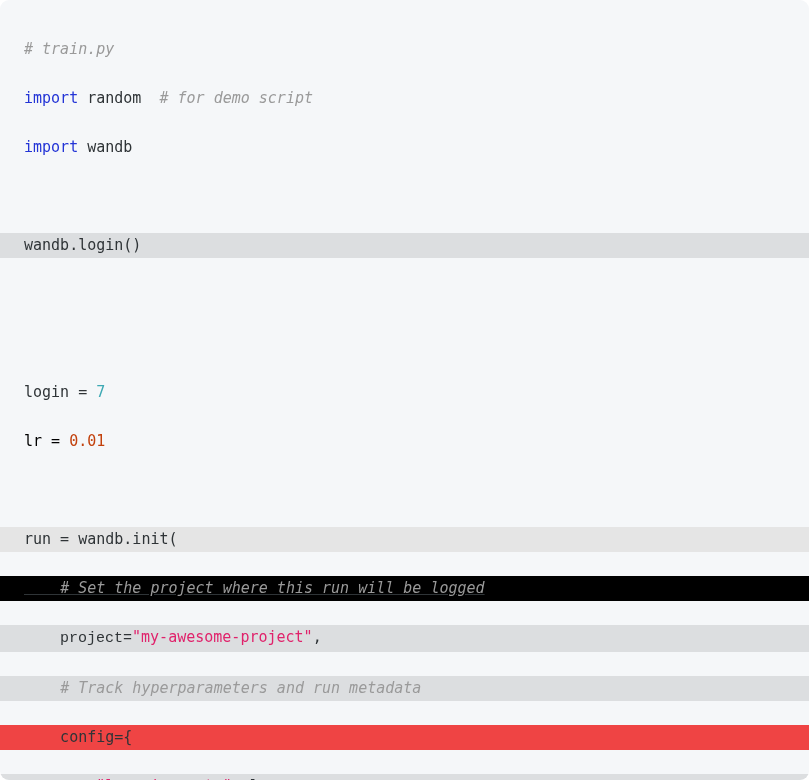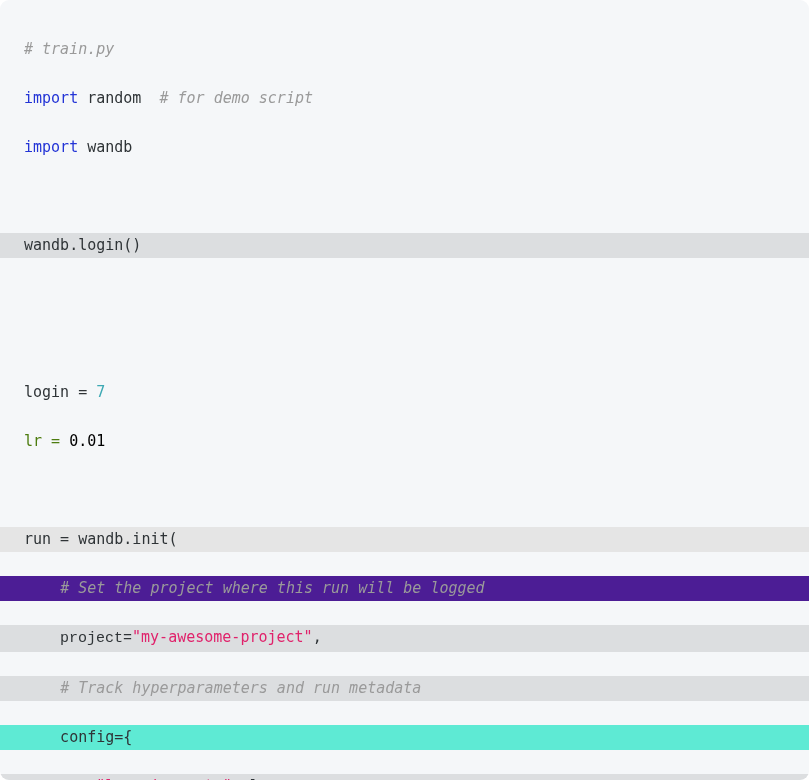--- a/index.html
+++ b/index.html
@@ -58,27 +58,27 @@
 
 <div id="code-card" style="background: rgb(245, 247, 249); border-radius: 9px;">
   <pre class="code-lines"><code id="code-root"><span class="line"><span class="c" style="color: rgb(154, 154, 154);"># train.py</span></span>
 <span class="line"><span class="k" style="color: rgb(35, 52, 214);">import</span><span class="p" style="color: rgb(47, 52, 55);"> random  </span><span class="c" style="color: rgb(154, 154, 154);"># for demo script</span></span>
 <span class="line"><span class="k" style="color: rgb(35, 52, 214);">import</span><span class="p" style="color: rgb(47, 52, 55);"> wandb</span></span>
 <span class="line">&nbsp;</span>
 <span class="line hl" style="background: rgb(220, 222, 224);"><span class="p" style="color: rgb(47, 52, 55);">wandb.login()</span></span>
 <span class="line">&nbsp;</span>
 <span class="line">&nbsp;</span>
 <span class="line"><span class="p" style="color: rgb(47, 52, 55);">login = </span><span class="n" style="color: rgb(61, 169, 180);">7</span></span>
-<span class="line"><span class="p" style="color: #4d7c0f;">lr = </span><span class="n" style="color: #000000;">0.01</span></span>
+<span class="line"><span class="p" style="color: #000000;">lr = </span><span class="n" style="color: #c2410c;">0.01</span></span>
 <span class="line">&nbsp;</span>
 <span class="line hl" style="background: #e5e5e5;"><span class="p" style="color: rgb(47, 52, 55);">run = wandb.init(</span></span>
-<span class="line hl" style="background: #4c1d95;"><span class="p" style="color: rgb(47, 52, 55);">    </span><span class="c" style="color: rgb(154, 154, 154);"># Set the project where this run will be logged</span></span>
+<span class="line hl" style="background: #000000; text-decoration: underline;"><span class="p" style="color: rgb(47, 52, 55);">    </span><span class="c" style="color: rgb(154, 154, 154);"># Set the project where this run will be logged</span></span>
 <span class="line hl" style="background: rgb(220, 222, 224);"><span class="p" style="color: rgb(47, 52, 55); font-family: Liberation Mono, monospace;">    project=</span><span class="s" style="color: rgb(224, 34, 107);">"my-awesome-project"</span><span class="p" style="color: rgb(47, 52, 55);">,</span></span>
 <span class="line hl" style="background: rgb(220, 222, 224);"><span class="p" style="color: rgb(47, 52, 55);">    </span><span class="c" style="color: rgb(154, 154, 154);"># Track hyperparameters and run metadata</span></span>
-<span class="line hl" style="background: #5eead4;"><span class="p" style="color: rgb(47, 52, 55);">    config={</span></span>
+<span class="line hl" style="background: #ef4444;"><span class="p" style="color: rgb(47, 52, 55);">    config={</span></span>
 <span class="line hl" style="background: rgb(220, 222, 224);"><span class="p" style="color: rgb(47, 52, 55);">        </span><span class="s" style="color: rgb(224, 34, 107);">"learning_rate"</span><span class="p" style="color: rgb(47, 52, 55);">: lr,</span></span>
 
 
 
 
 
 
 
 
 

